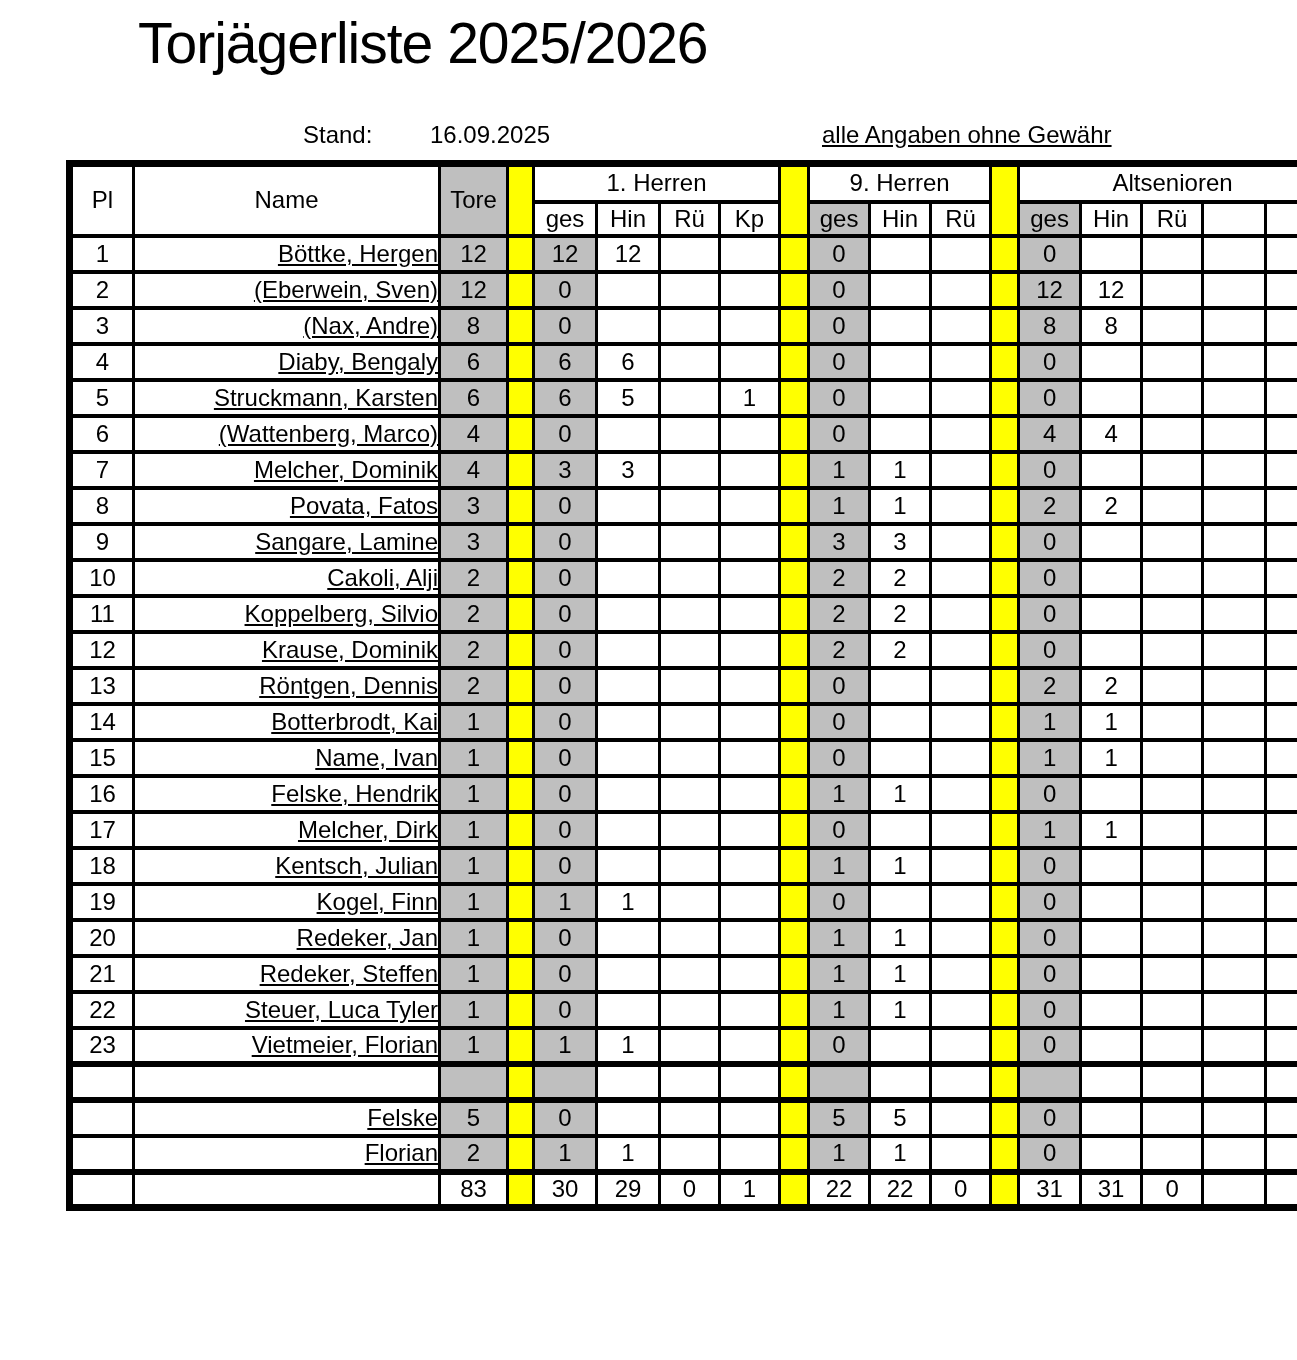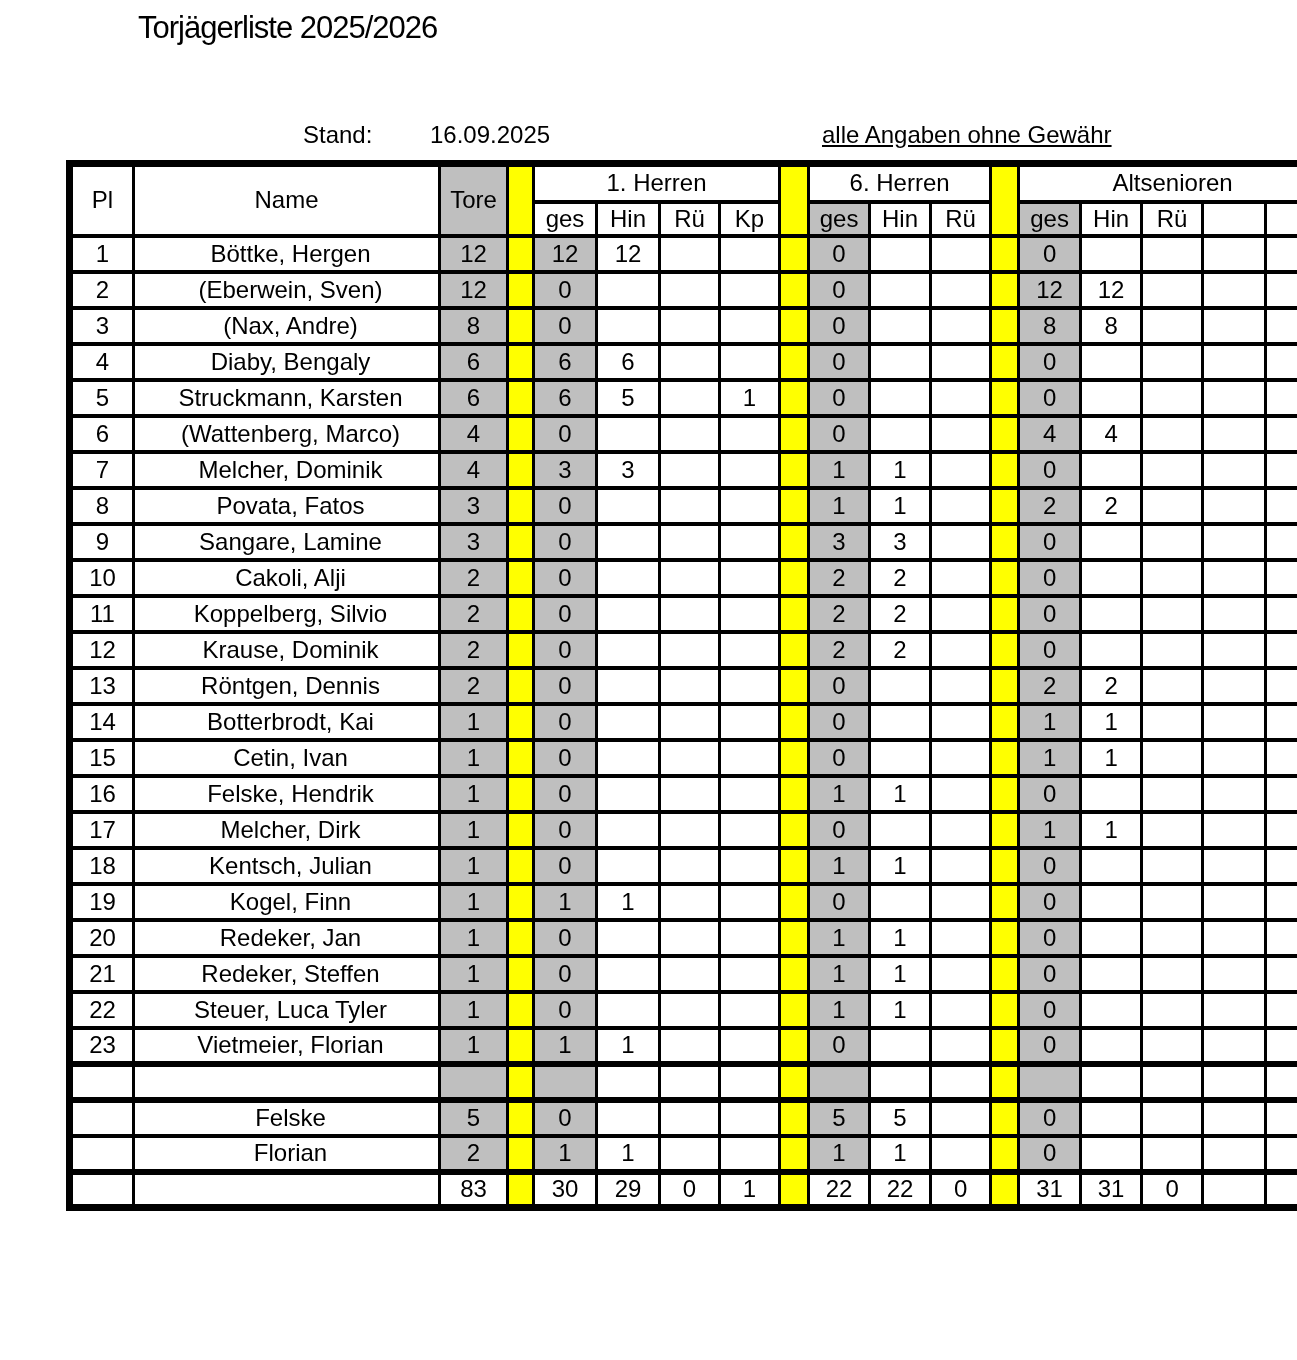--- a/index.html
+++ b/index.html
@@ -13,21 +13,21 @@
     margin: 0; padding: 0;
     width: 1297px; height: 1360px;
     background: #ffffff;
     font-family: "Liberation Sans", sans-serif;
     color: var(--ink);
   }
   #page { position: relative; width: 1297px; height: 1360px; overflow: hidden; }
 
   .title {
     position: absolute; left: 138px; top: 10px;
-    font-size: 31px; font-weight: 400; letter-spacing: -1px;
+    font-size: 57px; font-weight: 400; letter-spacing: -1px;
     white-space: nowrap;
   }
   .meta { position: absolute; top: 121px; left: 0; width: 100%; font-size: 24px; }
   .meta .stand-label { position: absolute; left: 303px; text-align: center; }
   .meta .stand-date  { position: absolute; left: 430px; }
   .meta .disclaimer  { position: absolute; left: 822px; text-decoration: underline; }
 
   table.score {
     position: absolute; left: 18px; top: 160px;
     width: 1259px;
@@ -40,21 +40,21 @@
     border: 3px solid var(--border);
     border-top-width: 4px; border-bottom-width: 4px;
     padding: 0;
     font-size: 24px; font-weight: 400;
     text-align: center; vertical-align: middle;
     overflow: hidden; white-space: nowrap;
   }
   thead tr.grp-row { height: 38px; }
   thead tr.sub-row { height: 34px; }
   tbody tr { height: 36px; }
-  .score td.name { text-align: center; padding-left: 8px; }
+  .score td.name { text-align: right; padding-left: 8px; text-decoration: underline; }
   .score .gray { background: var(--shaded); }
   .score .sep  { background: var(--sep); }
   tbody tr.spacer td { border-top-width: 6px; border-bottom-width: 6px; }
   tbody tr.total td  { border-top-width: 6px; }
 </style>
 </head>
 <body>
 
 <div id="page">
   <div class="title">Torjägerliste 2025/2026</div>
@@ -87,21 +87,21 @@
         <col style="width:63px">
     </colgroup>
     <thead>
       <tr class="grp-row">
         <th rowspan="2">Pl</th>
         <th rowspan="2">Name</th>
         <th rowspan="2" class="gray">Tore</th>
         <th rowspan="2" class="sep"></th>
         <th colspan="4">1. Herren</th>
         <th rowspan="2" class="sep"></th>
-        <th colspan="3">6. Herren</th>
+        <th colspan="3">9. Herren</th>
         <th rowspan="2" class="sep"></th>
         <th colspan="5">Altsenioren</th>
       </tr>
       <tr class="sub-row">
         <th>ges</th>
         <th>Hin</th>
         <th>Rü</th>
         <th>Kp</th>
         <th class="gray">ges</th>
         <th>Hin</th>
@@ -389,21 +389,21 @@
           <td class=""></td>
           <td class="sep"></td>
           <td class="gray">1</td>
           <td class="">1</td>
           <td class=""></td>
           <td class=""></td>
           <td class=""></td>
         </tr>
         <tr class="player">
           <td class="">15</td>
-          <td class="name">Cetin, Ivan</td>
+          <td class="name">Name, Ivan</td>
           <td class="gray">1</td>
           <td class="sep"></td>
           <td class="gray">0</td>
           <td class=""></td>
           <td class=""></td>
           <td class=""></td>
           <td class="sep"></td>
           <td class="gray">0</td>
           <td class=""></td>
           <td class=""></td>

